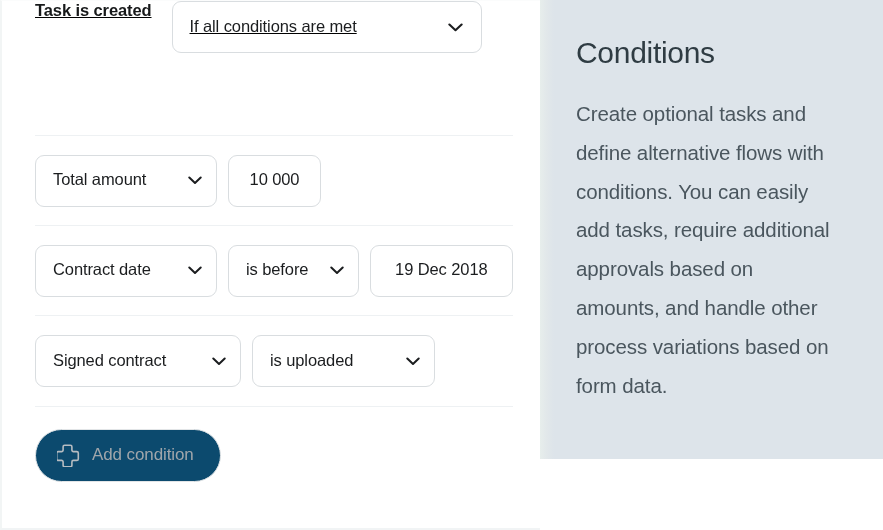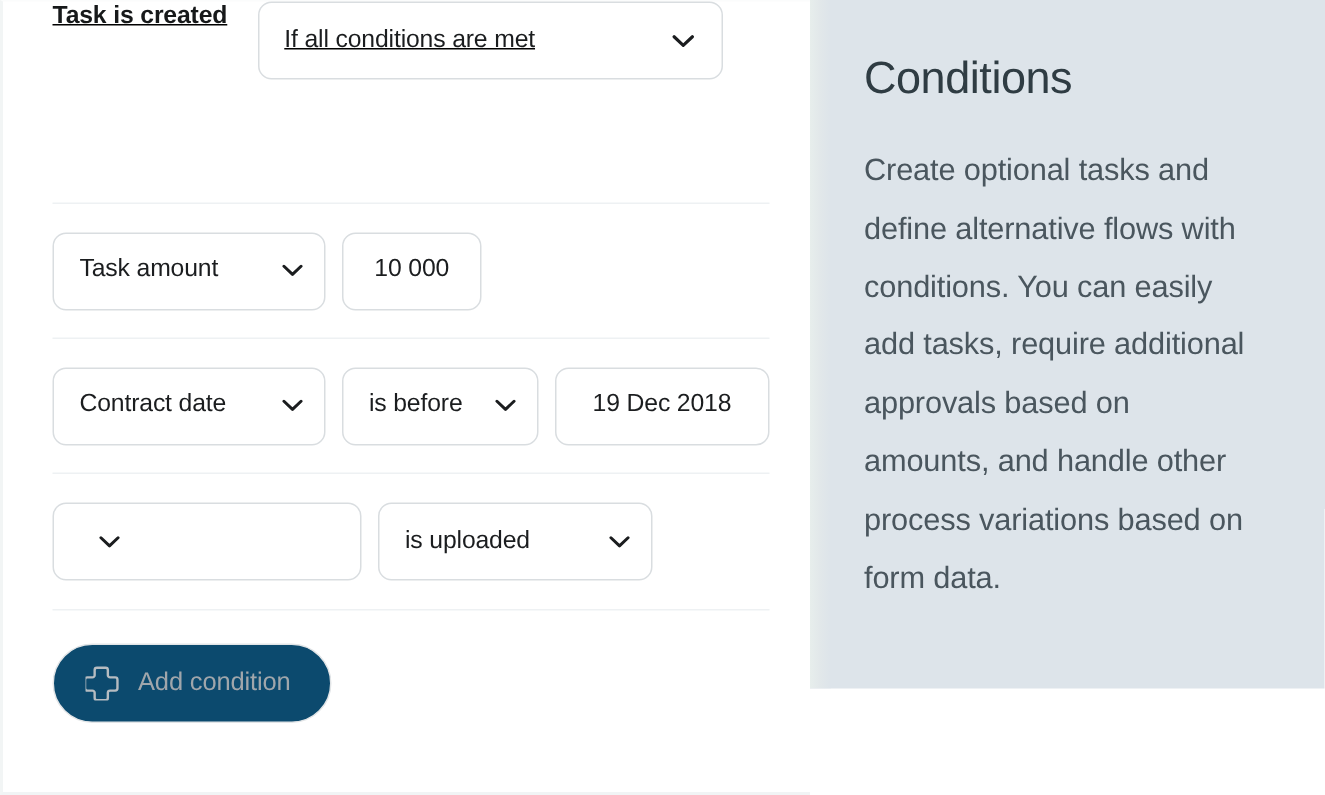--- a/index.html
+++ b/index.html
@@ -187,21 +187,21 @@
               <path d="M1.4 1.5 L7.5 7.2 L13.6 1.5" fill="none" stroke="#1b1d1f" stroke-width="2.1" stroke-linecap="round" stroke-linejoin="round"></path>
             </svg>
           </span>
         </div>
       </div>
 
       <div class="divider"></div>
 
       <div class="cond-row">
         <div class="pill field-amount">
-          <span class="txt">Task amount</span>
+          <span class="txt">Total amount</span>
           <span class="chev">
             <svg width="14" height="9" viewBox="0 0 14 9" aria-hidden="true">
               <path d="M1.3 1.5 L7 6.9 L12.7 1.5" fill="none" stroke="#1b1d1f" stroke-width="2" stroke-linecap="round" stroke-linejoin="round"></path>
             </svg>
           </span>
         </div>
         <div class="pill value val-amount">
           <span class="txt">10 000</span>
         </div>
       </div>
@@ -227,20 +227,21 @@
         </div>
         <div class="pill value val-date">
           <span class="txt">19 Dec 2018</span>
         </div>
       </div>
 
       <div class="divider"></div>
 
       <div class="cond-row last">
         <div class="pill field-signed">
+          <span class="txt">Signed contract</span>
           <span class="chev">
             <svg width="14" height="9" viewBox="0 0 14 9" aria-hidden="true">
               <path d="M1.3 1.5 L7 6.9 L12.7 1.5" fill="none" stroke="#1b1d1f" stroke-width="2" stroke-linecap="round" stroke-linejoin="round"></path>
             </svg>
           </span>
         </div>
         <div class="pill op-uploaded">
           <span class="txt">is uploaded</span>
           <span class="chev">
             <svg width="14" height="9" viewBox="0 0 14 9" aria-hidden="true">

